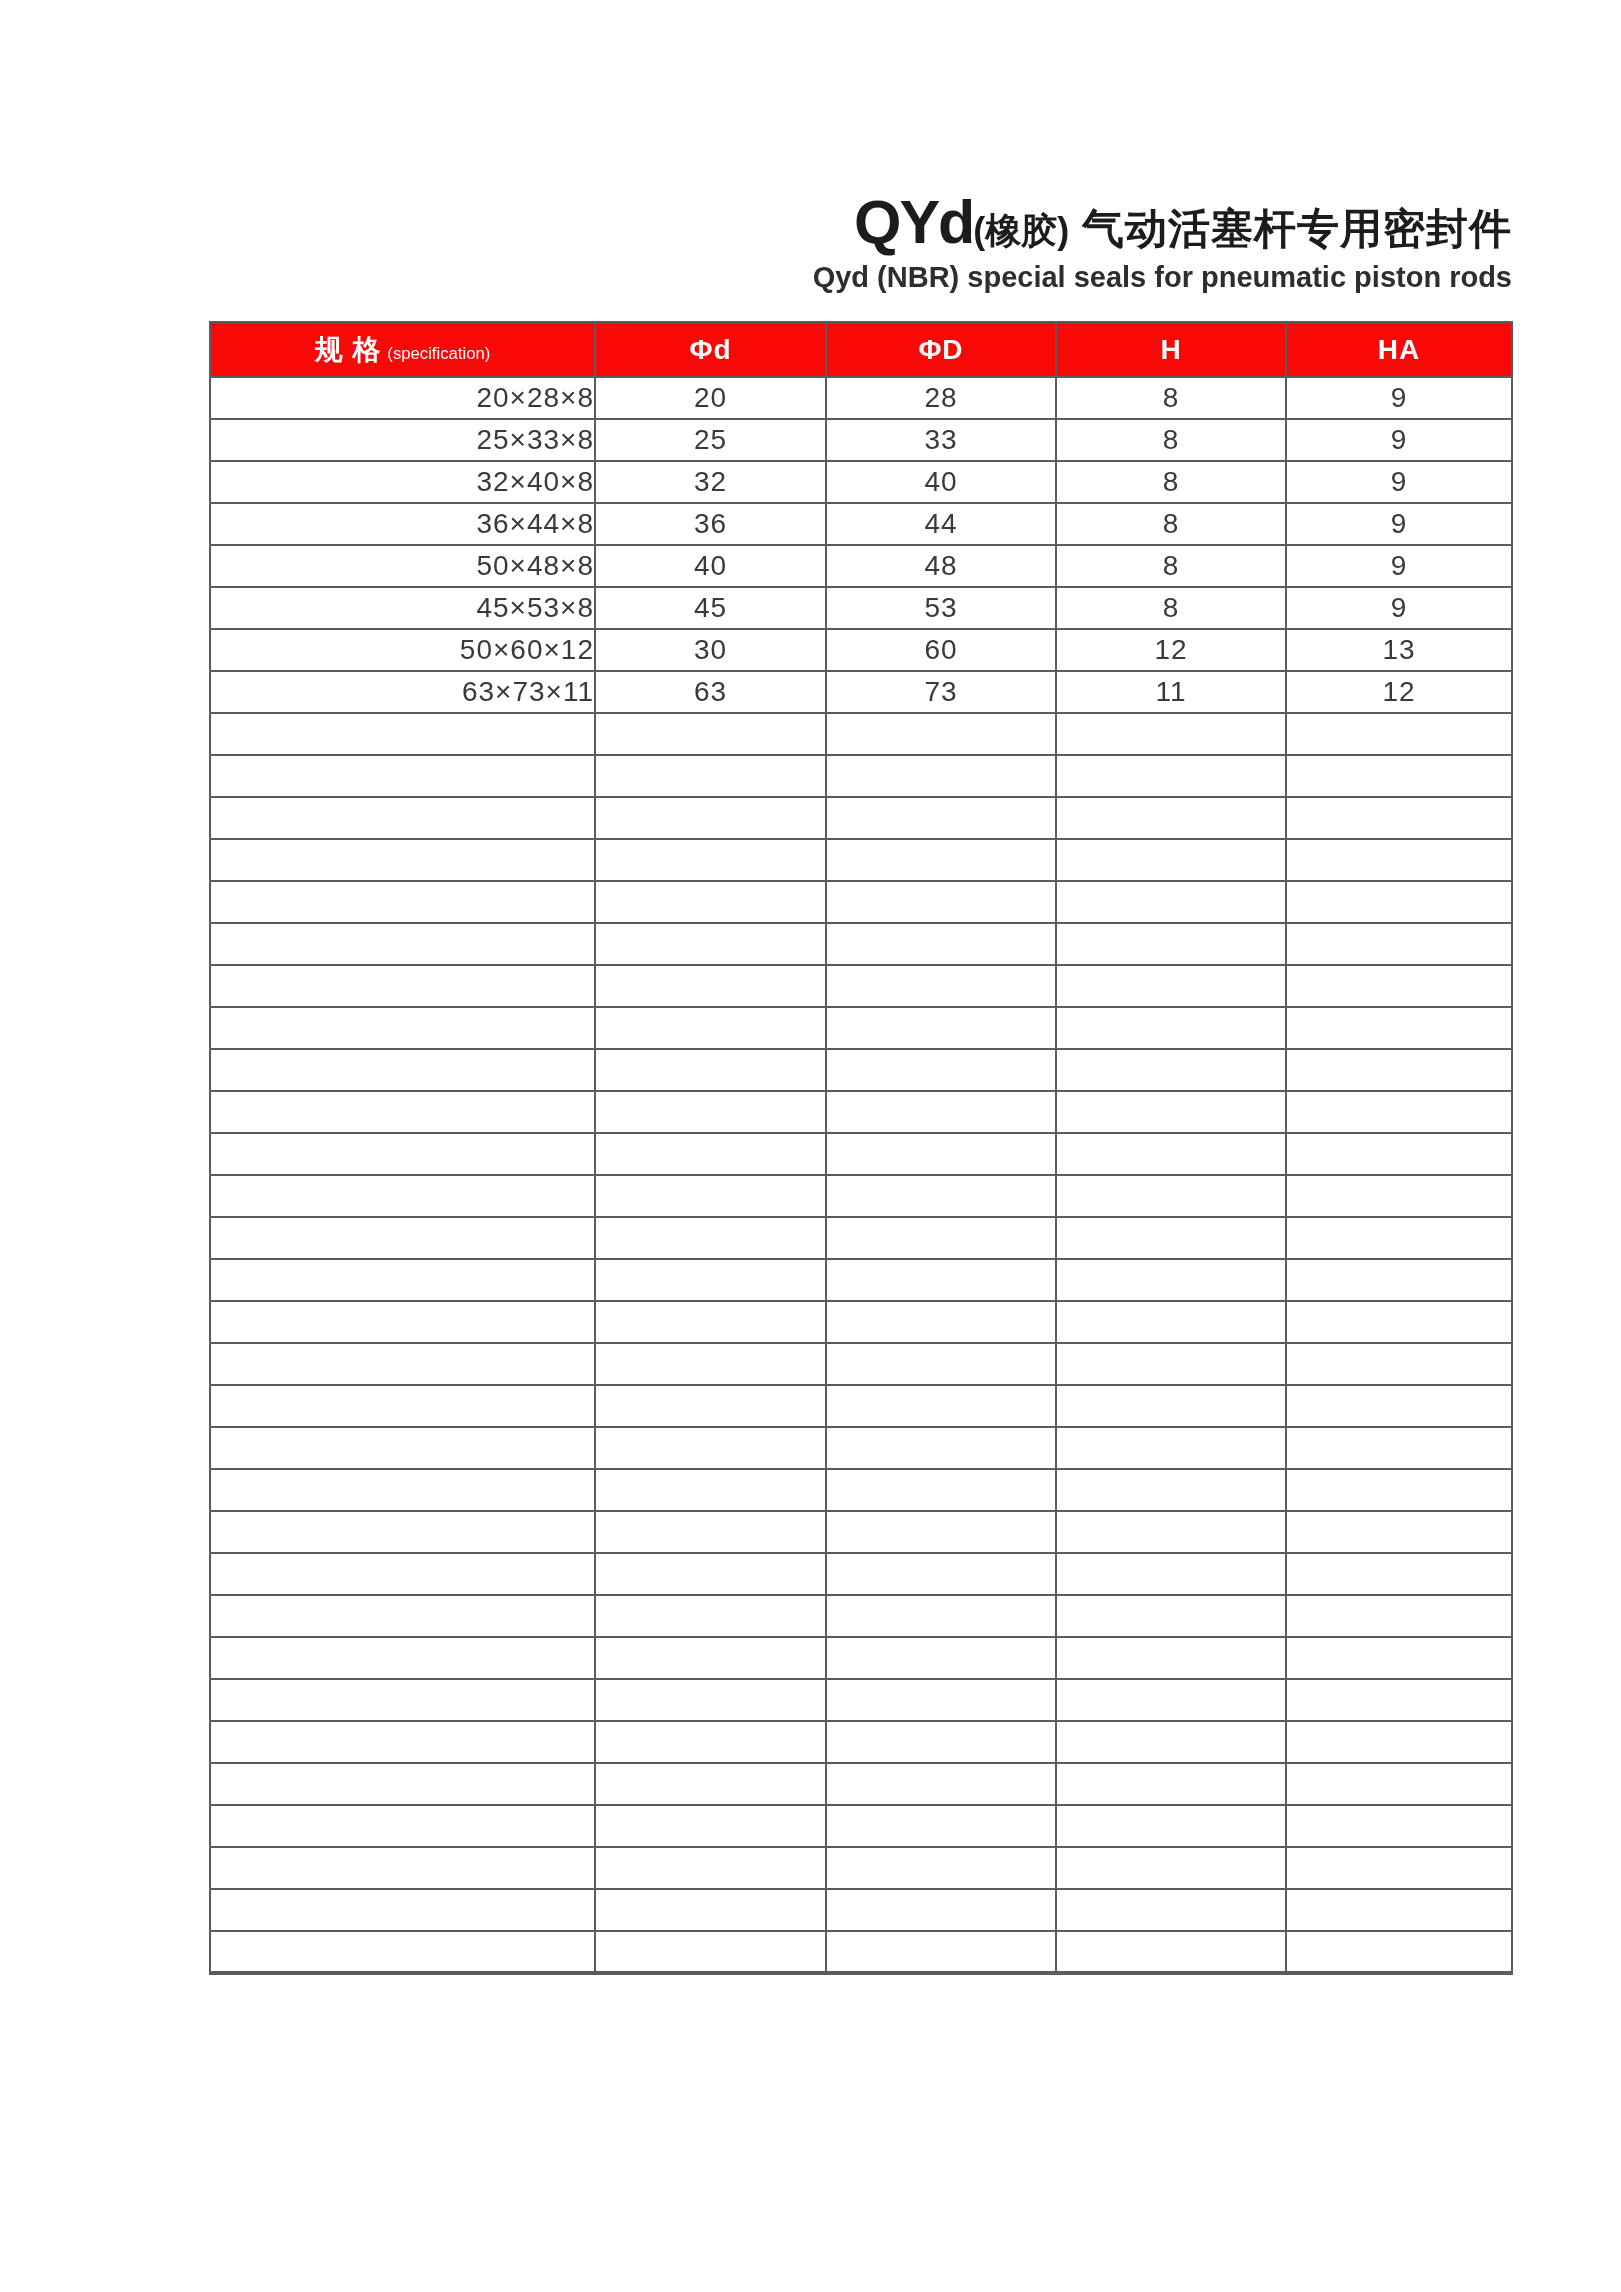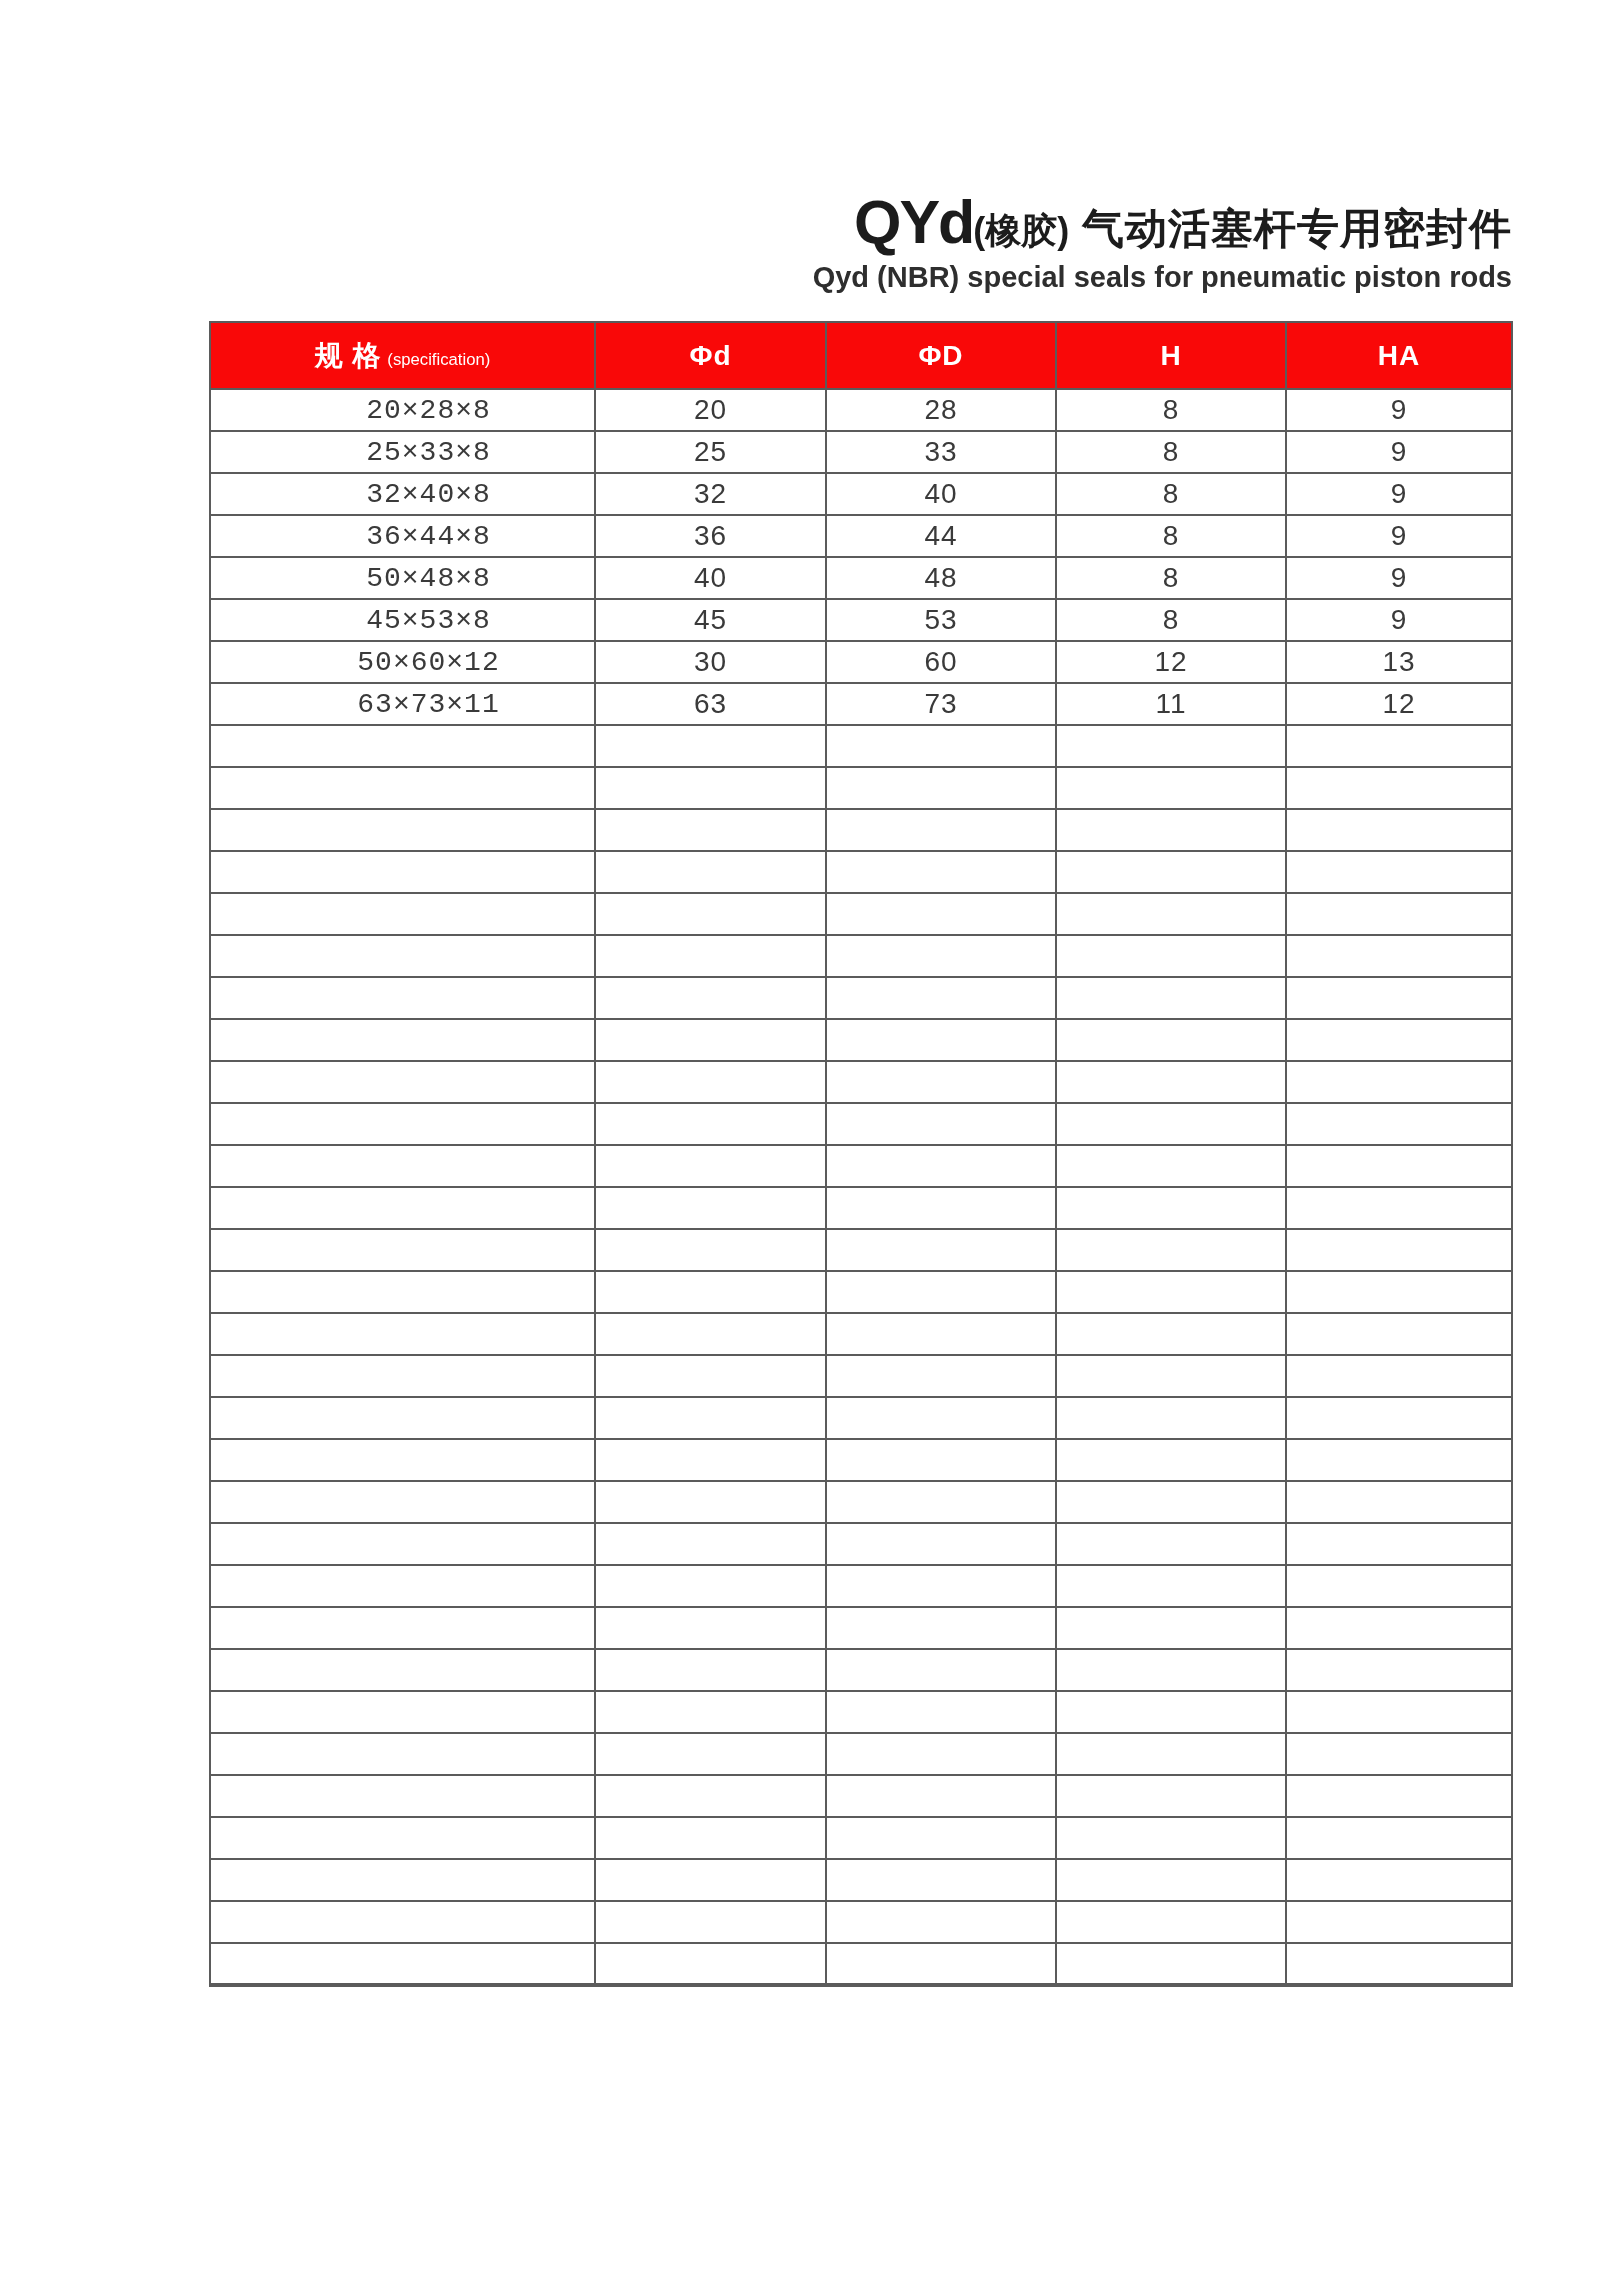--- a/index.html
+++ b/index.html
@@ -71,21 +71,21 @@
     border-collapse:collapse;
     background:#ffffff;
   }
   table.spec-table{
     border:2px solid var(--grid);
     border-bottom:4.9px solid var(--grid);
   }
   .spec-table th{
     background:var(--header-bg);
     color:var(--header-text);
-    height:67px;
+    height:55px;
     border-left:2px solid var(--grid);
     border-right:2px solid var(--grid);
     border-top:2px solid var(--grid);
     border-bottom:2.9px solid var(--grid);
     font-weight:700;
     font-size:28px;
     text-align:center;
     vertical-align:middle;
     letter-spacing:1px;
   }
@@ -103,23 +103,22 @@
     border-bottom:2.9px solid var(--grid);
     font-size:28px;
     font-weight:400;
     color:var(--text);
     text-align:center;
     vertical-align:middle;
     letter-spacing:1px;
     overflow:hidden;
   }
   .spec-table td.spec-cell{
-    text-align:center;
+    text-align:right;
     padding-left:52px;
-    font-family:Liberation Mono, monospace;
   }
 </style>
 </head>
 <body>
 
 <div class="page">
 
   <div class="title-block">
     <div class="title-line"><span class="title-brand">QYd</span><span class="title-paren">(橡胶)</span><span class="title-cn"> 气动活塞杆专用密封件</span></div>
     <div class="subtitle">Qyd (NBR) special seals for pneumatic piston rods</div>

